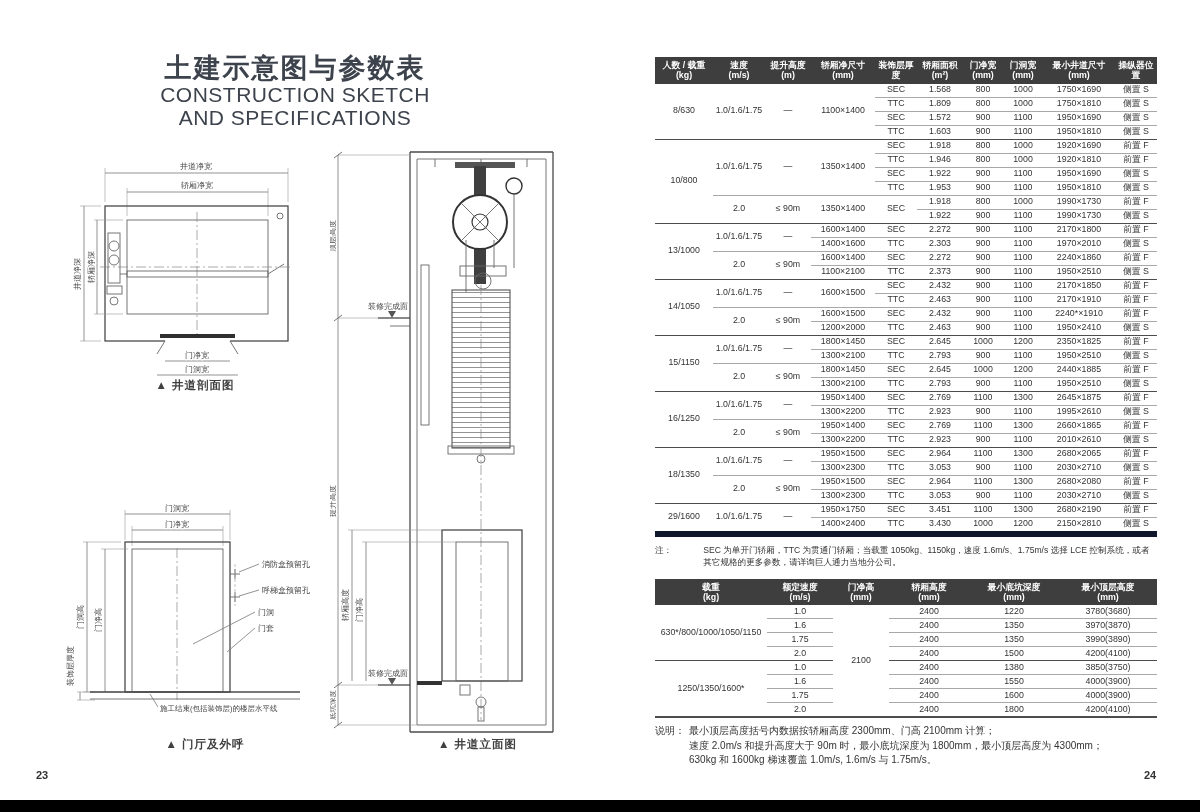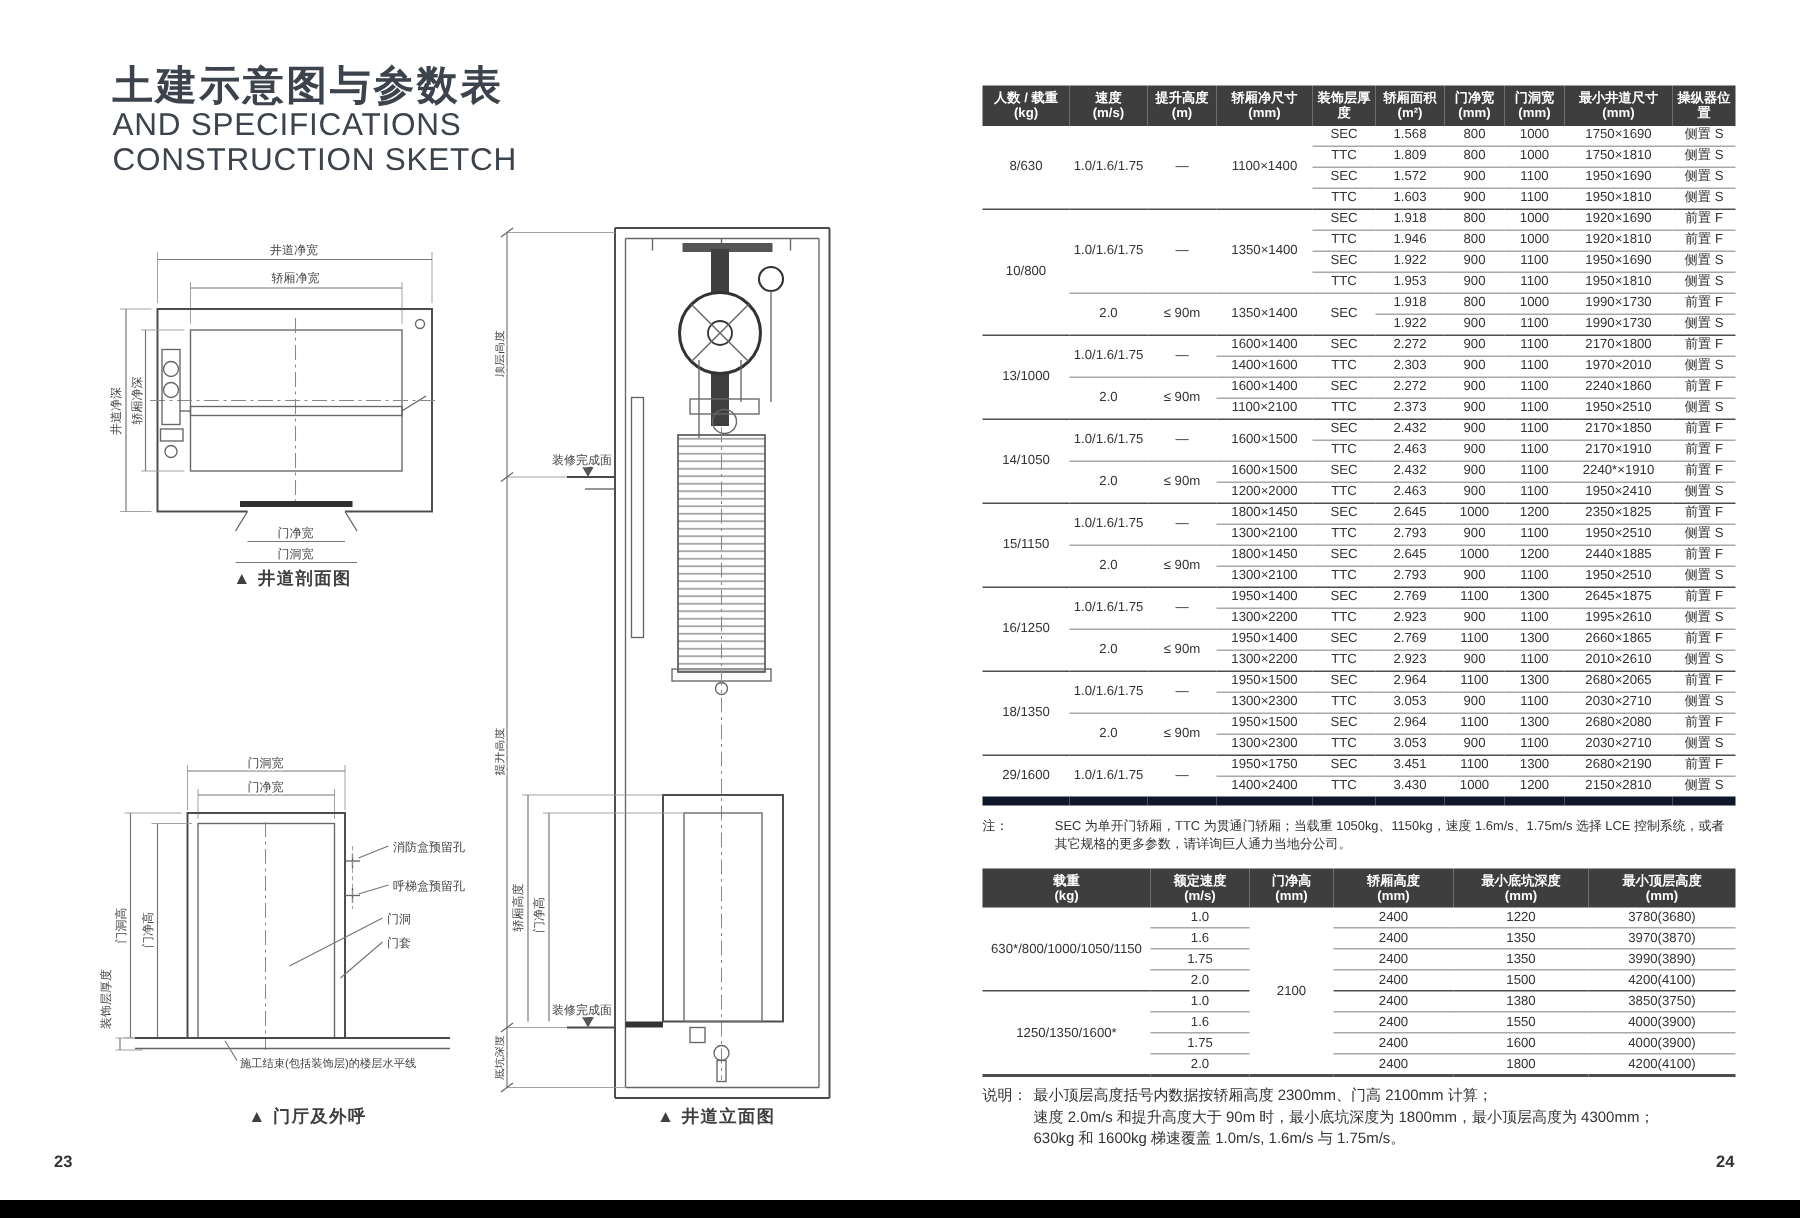--- a/index.html
+++ b/index.html
@@ -3,21 +3,21 @@
 <meta charset="utf-8">
 <style>
   html,body{margin:0;padding:0;}
   body{
     width:1200px;height:812px;position:relative;overflow:hidden;
     background:#ffffff;
     font-family:"Liberation Sans","DejaVu Sans",sans-serif;
     color:#333;
   }
   
-  .title-block{position:absolute;left:75px;top:41px;width:440px;text-align:left;}
+  .title-block{position:absolute;left:75px;top:52px;width:440px;text-align:center;}
   .title-zh{font-size:27px;font-weight:bold;color:#3d434c;letter-spacing:2px;line-height:1.2;}
   .title-en{font-size:21px;font-weight:400;color:#3d434c;line-height:1.07;letter-spacing:.5px;}
   .diagram{position:absolute;}
   .diagram svg{display:block;}
   svg text{font-family:"Liberation Sans","DejaVu Sans",sans-serif;font-size:8px;fill:#444;
            paint-order:stroke;stroke:#fff;stroke-width:2.5px;stroke-linejoin:round;}
   svg .dim{stroke:#777;stroke-width:.8;fill:none;}
   svg .wit{stroke:#999;stroke-width:.6;fill:none;}
   svg .main{stroke:#4a4a4a;stroke-width:1.3;fill:none;}
   svg .thin{stroke:#666;stroke-width:.9;fill:none;}
@@ -43,22 +43,22 @@
   .ht{margin-top:10px;border-bottom:2px solid #4d4d4d;}
   .ht td{height:13px;}
   .notes2{display:flex;margin-top:6px;font-size:10px;line-height:1.45;color:#333;}
   .notes2 .lbl{flex:0 0 auto;margin-right:4px;white-space:nowrap;}
 </style>
 </head>
 <body>
 
 <div class="title-block">
   <div class="title-zh">土建示意图与参数表</div>
+  <div class="title-en">CONSTRUCTION SKETCH</div>
   <div class="title-en">AND SPECIFICATIONS</div>
-  <div class="title-en">CONSTRUCTION SKETCH</div>
 </div>
 
 <div class="diagram" style="left:70px;top:158px;text-align:right;">
   <svg width="250" height="235" viewBox="0 0 250 235">
 
     <line class="wit" x1="35" y1="44" x2="35" y2="10"></line>
       <line class="wit" x1="218" y1="44" x2="218" y2="10"></line>
     <line class="dim" x1="35" y1="15" x2="218" y2="15"></line>
     <text x="126" y="11" text-anchor="middle">井道净宽</text>
     <line class="wit" x1="57" y1="58" x2="57" y2="30"></line>

